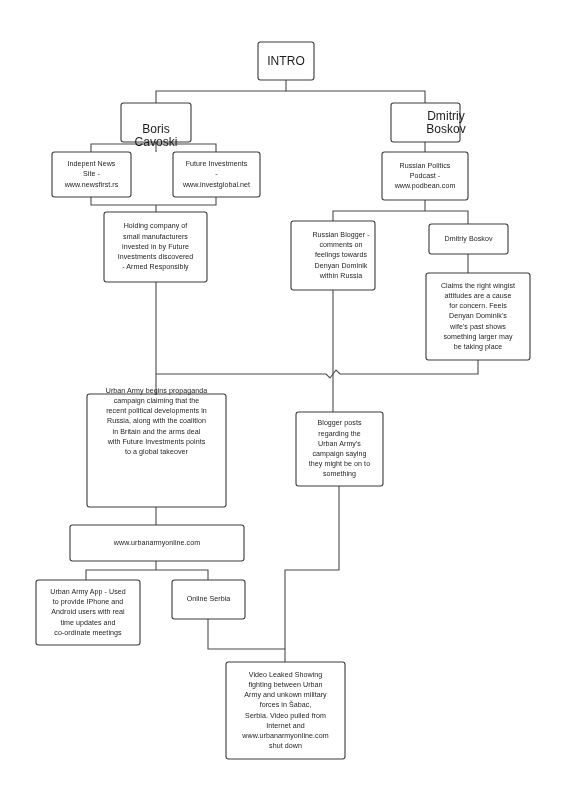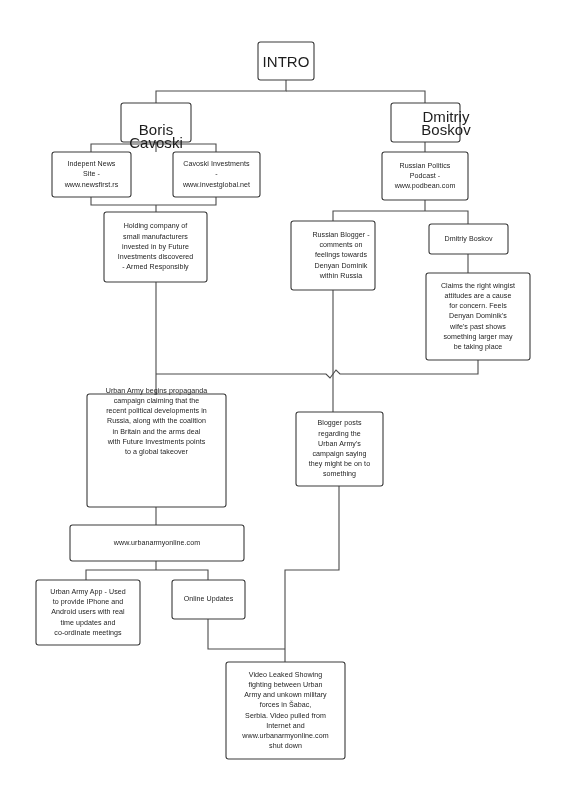--- a/index.html
+++ b/index.html
@@ -47,21 +47,21 @@
     font-family: "Liberation Sans", sans-serif;
     font-size: 7.1px;
     line-height: 10.2px;
     color: #1d1d1d;
     box-sizing: border-box;
     padding: 0 3px;
     white-space: pre-line;
     letter-spacing: 0.05px;
   }
   .node-label.big {
-    font-size: 15px;
+    font-size: 12px;
     line-height: 13px;
   }
 </style>
 </head>
 <body>
 
 <div id="chart-root">
 
   <svg class="flow" viewBox="0 0 566 800">
     <g id="edge-layer">
@@ -105,21 +105,21 @@
 
   <div id="label-layer">
       <div class="node-label big" style="left: 258px; top: 42px; width: 56px; height: 38px; color: rgb(29, 29, 29);">INTRO</div>
       <div class="node-label big" style="left: 121px; top: 103px; width: 70px; height: 39px; color: rgb(29, 29, 29); margin-top: 13px;">Boris
 Cavoski</div>
       <div class="node-label big" style="left: 391px; top: 103px; width: 69px; height: 39px; color: rgb(29, 29, 29); padding-left: 44px;">Dmitriy
 Boskov</div>
       <div class="node-label" style="left: 52px; top: 152px; width: 79px; height: 45px; color: rgb(29, 29, 29);">Indepent News
 Site -
 www.newsfirst.rs</div>
-      <div class="node-label" style="left: 173px; top: 152px; width: 87px; height: 45px; color: rgb(29, 29, 29);">Cavoski Investments
+      <div class="node-label" style="left: 173px; top: 152px; width: 87px; height: 45px; color: rgb(29, 29, 29);">Future Investments
 -
 www.investglobal.net</div>
       <div class="node-label" style="left: 382px; top: 152px; width: 86px; height: 48px; color: rgb(29, 29, 29);">Russian Politics
 Podcast -
 www.podbean.com</div>
       <div class="node-label" style="left: 104px; top: 212px; width: 103px; height: 70px; color: rgb(29, 29, 29);">Holding company of
 small manufacturers
 invested in by Future
 Investments discovered
 - Armed Responsibly</div>
@@ -148,21 +148,21 @@
 Urban Army's
 campaign saying
 they might be on to
 something</div>
       <div class="node-label" style="left: 70px; top: 525px; width: 174px; height: 36px; color: rgb(29, 29, 29);">www.urbanarmyonline.com</div>
       <div class="node-label" style="left: 36px; top: 580px; width: 104px; height: 65px; color: rgb(29, 29, 29);">Urban Army App - Used
 to provide IPhone and
 Android users with real
 time updates and
 co-ordinate meetings</div>
-      <div class="node-label" style="left: 172px; top: 580px; width: 73px; height: 39px; color: rgb(29, 29, 29);">Online Updates</div>
+      <div class="node-label" style="left: 172px; top: 580px; width: 73px; height: 39px; color: rgb(29, 29, 29);">Online Serbia</div>
       <div class="node-label" style="left: 226px; top: 662px; width: 119px; height: 97px; color: rgb(29, 29, 29);">Video Leaked Showing
 fighting between Urban
 Army and unkown military
 forces in Šabac,
 Serbia. Video pulled from
 Internet and
 www.urbanarmyonline.com
 shut down</div>
     </div>
 

